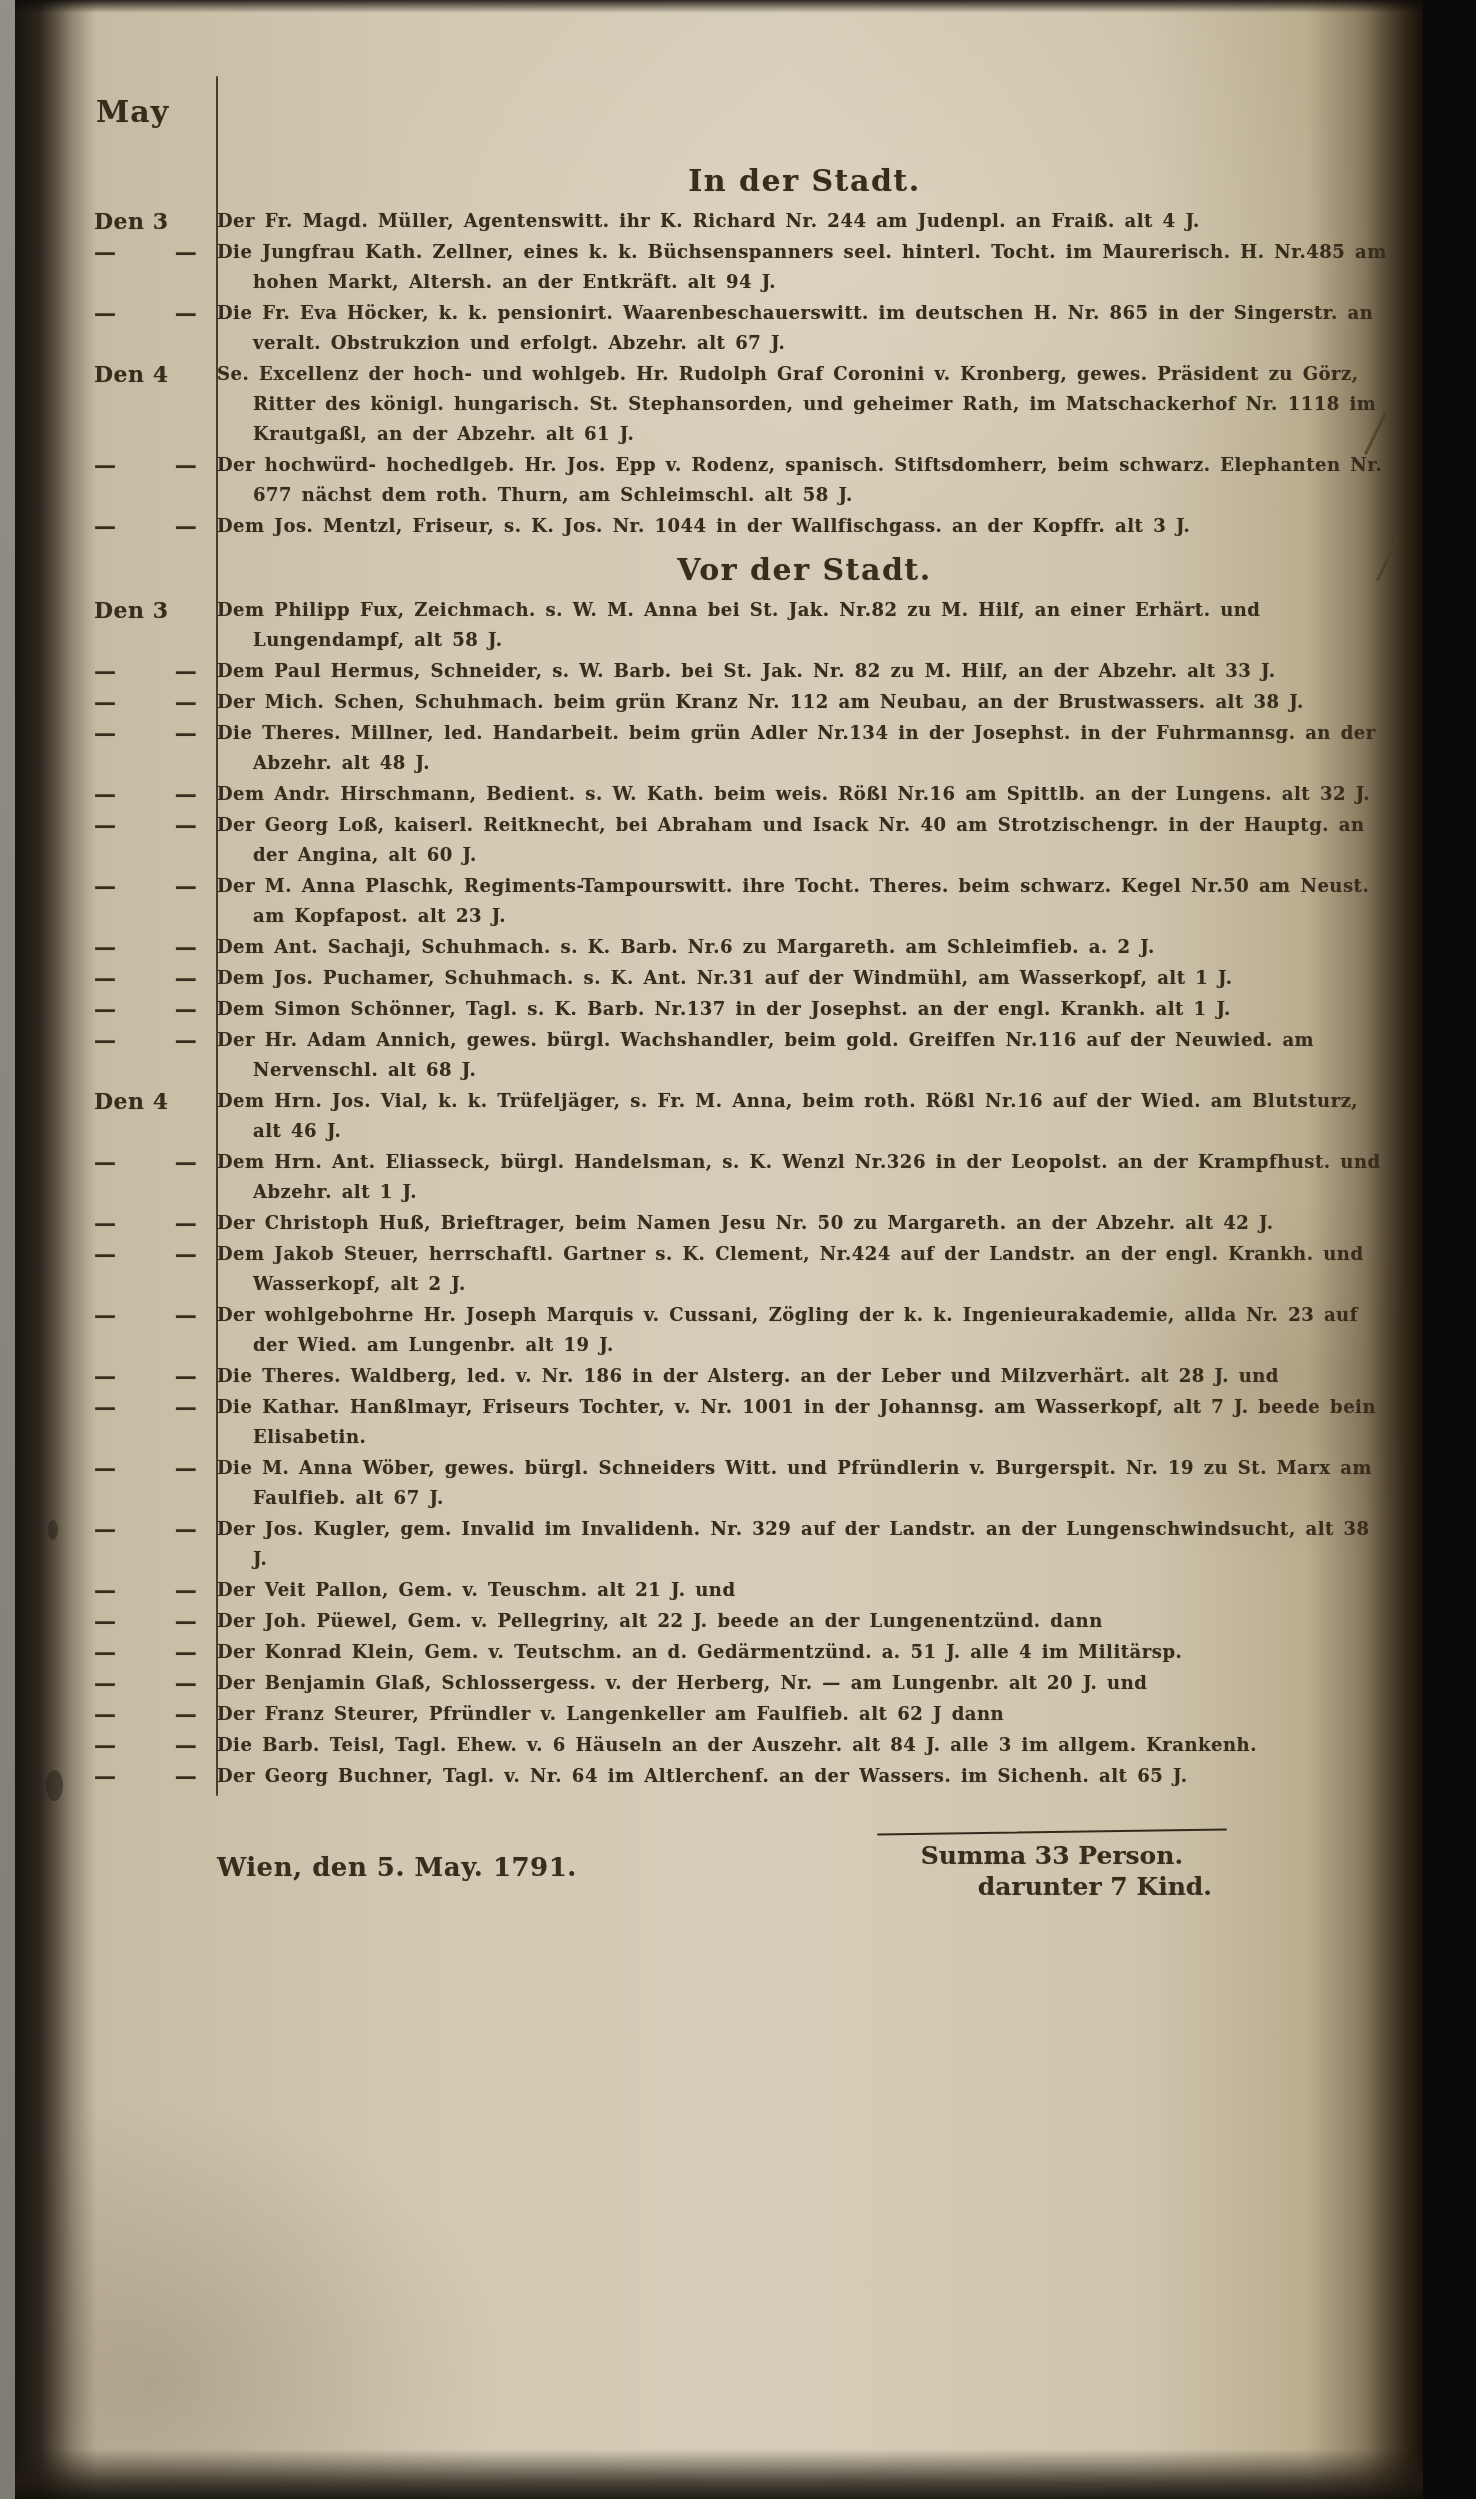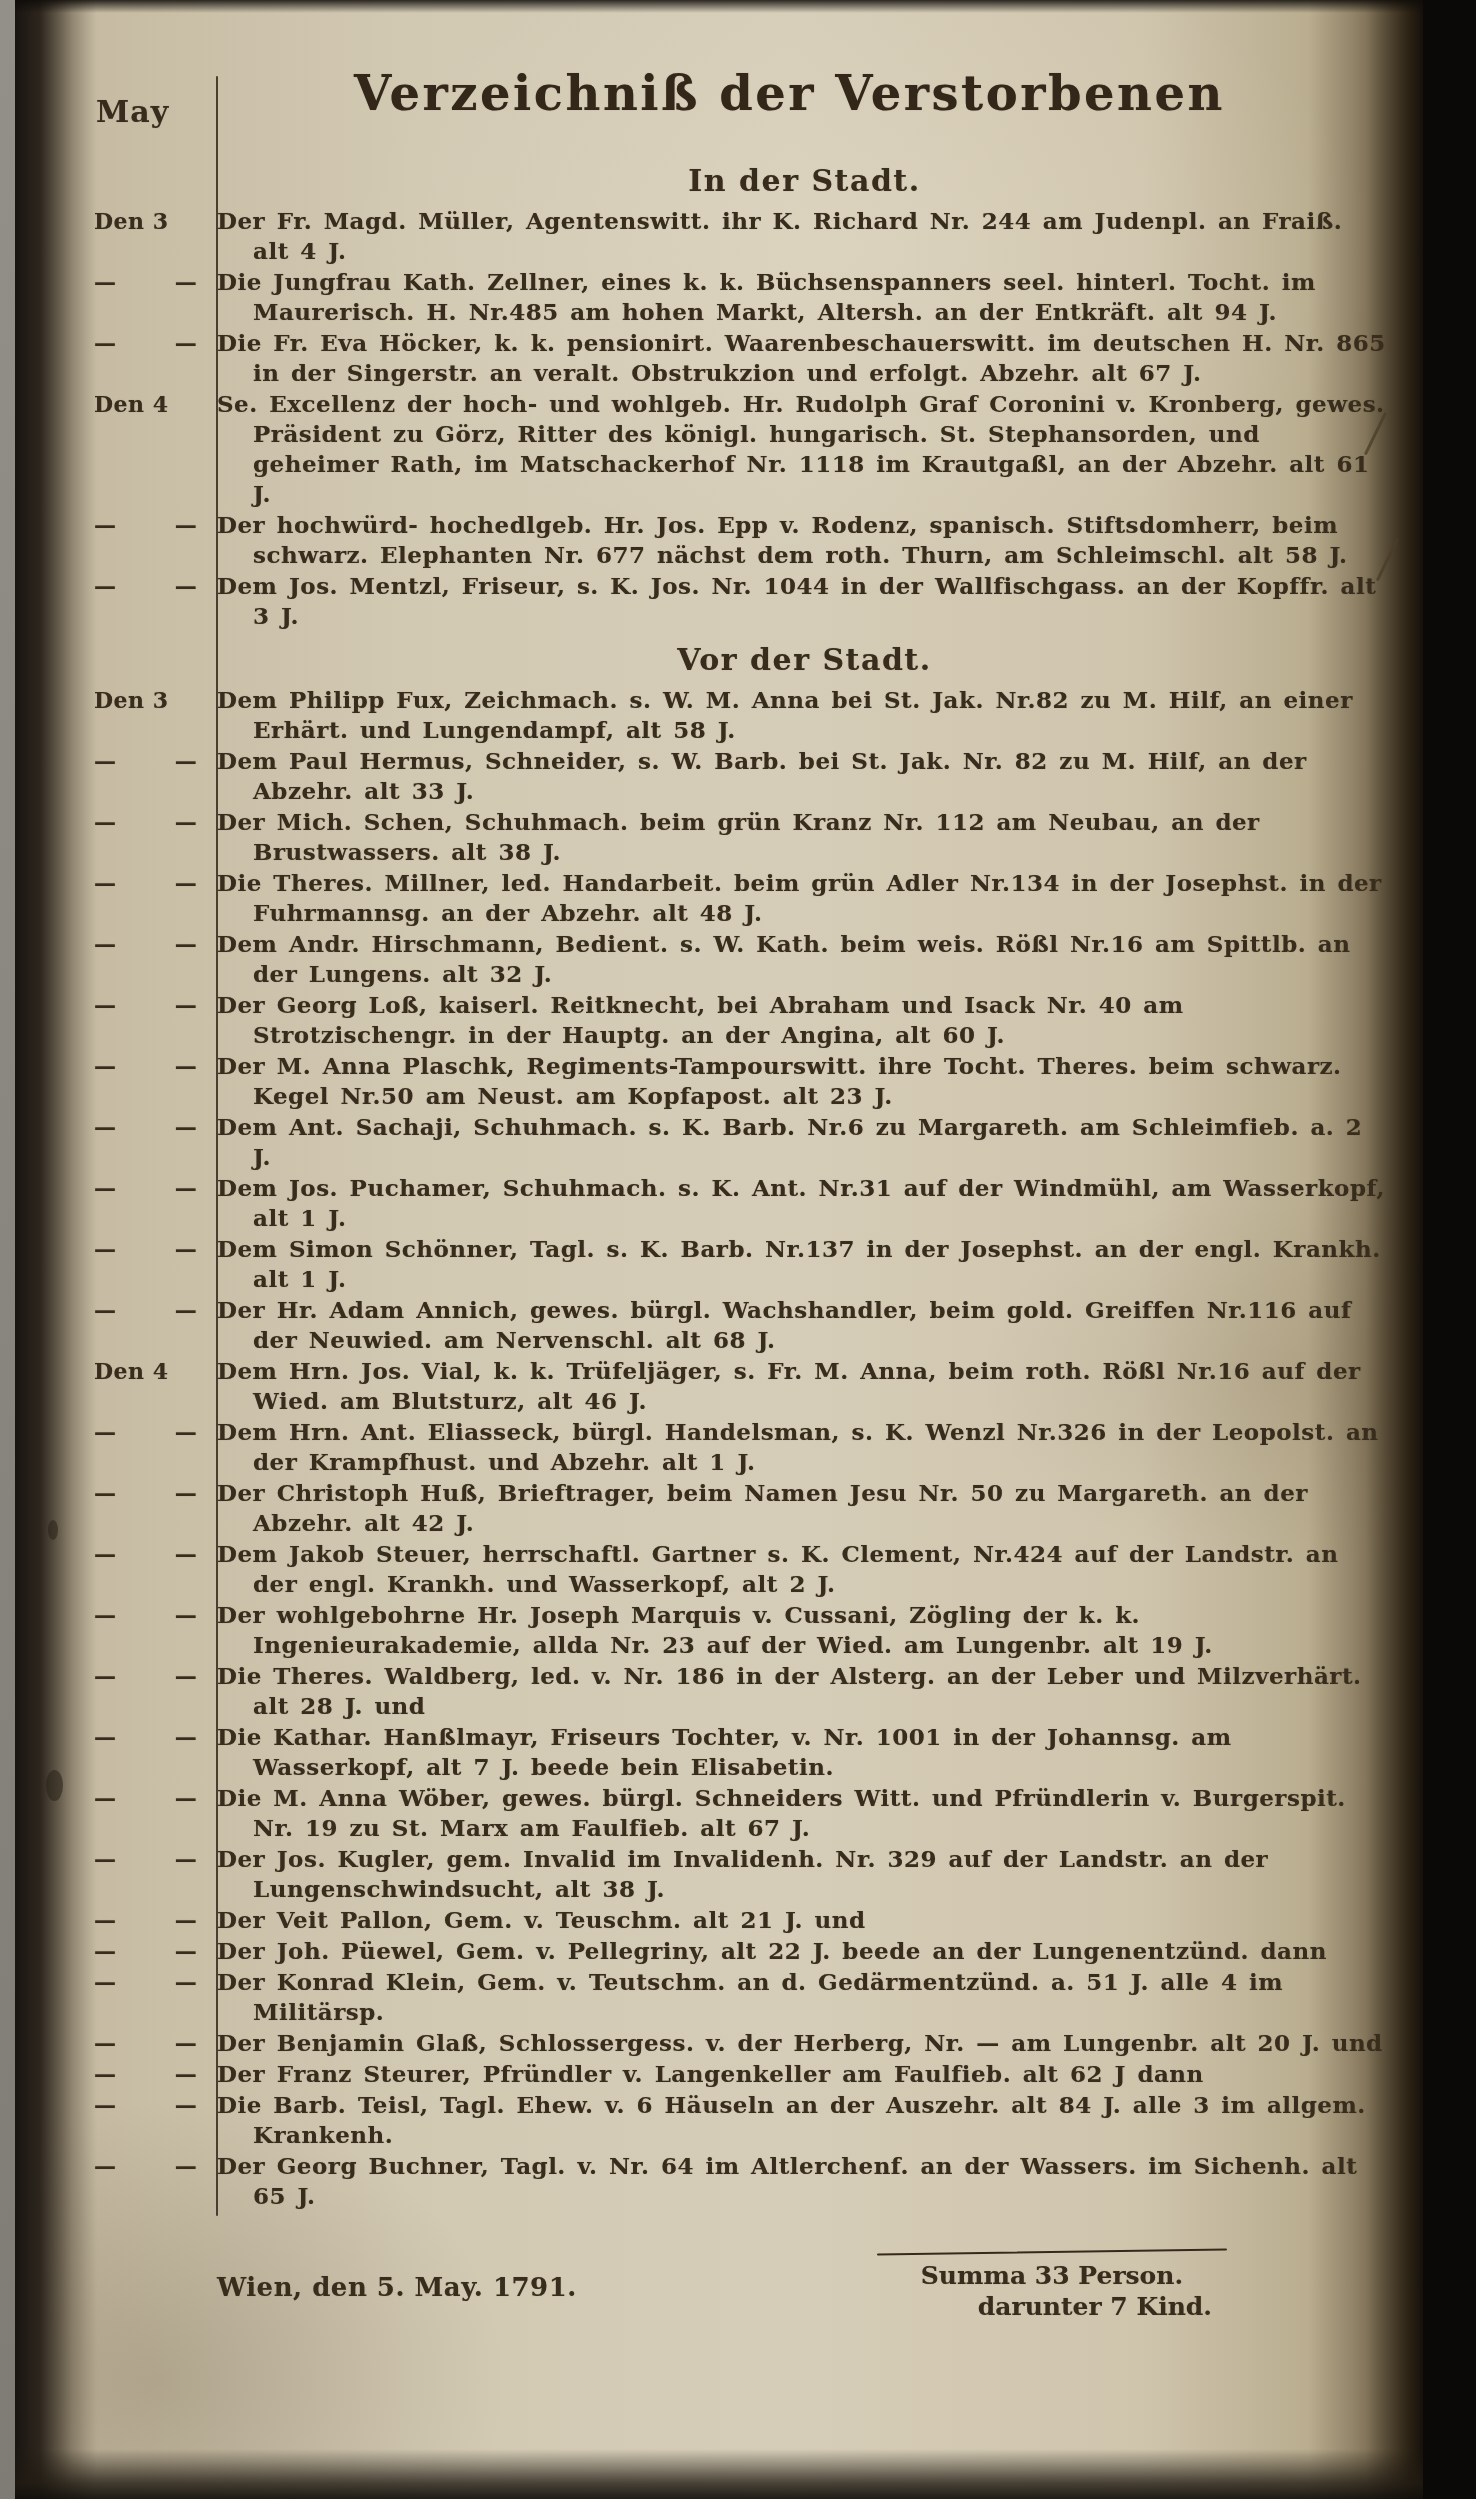--- a/index.html
+++ b/index.html
@@ -70,21 +70,21 @@
     font-size:30px; font-weight:bold; letter-spacing:1.5px;
     margin:11px 0 8px;
   }
   .entry { display:flex; margin:1px 0; }
   .edate {
     flex:0 0 125px; font-size:22px; font-weight:bold;
     padding:2px 0 0 2px; letter-spacing:0.5px; white-space:nowrap; overflow:hidden;
   }
   .edate.ditto { word-spacing:50px; }
   .etext {
-    flex:1; font-size:23px; line-height:30px; font-weight:bold;
+    flex:1; font-size:18px; line-height:30px; font-weight:bold;
     letter-spacing:0.5px; word-spacing:3px;
     padding-left:36px; text-indent:-36px; padding-right:4px;
   }
   .footer {
     display:flex; justify-content:space-between;
     margin-top:40px; padding-left:125px; padding-right:75px;gap:37px;
   }
   .place-date { font-size:26px; font-weight:bold; padding-top:21px; letter-spacing:0.5px; }
   .summa { width:350px; text-align:center; font-size:25px; font-weight:bold; margin-right:90px; }
   .summa-rule { height:2px; background:#35291b; margin-bottom:8px; transform:rotate(-0.8deg); border-radius:1px; }
@@ -116,21 +116,20 @@
   <div class="right-edge-shadow"></div>
   <div class="top-shadow"></div>
   <div class="bottom-shadow"></div>
 
   <div class="ink-smudge ink-smudge-1"></div>
   <div class="ink-smudge ink-smudge-2"></div>
 
   <div class="content">
     <div class="header">
       <div class="month">May</div>
-      <div class="title">Verzeichniß der Verstorbenen</div>
     </div>
 
     <div class="main">
       <div class="vrule"></div>
       <div id="sections">
           <div class="section-heading">In der Stadt.</div>
           <div class="entry">
             <div class="edate">Den 3</div>
             <div class="etext">Der Fr. Magd. Müller, Agentenswitt. ihr K. Richard Nr. 244 am Judenpl. an Fraiß. alt 4 J.</div>
           </div>

